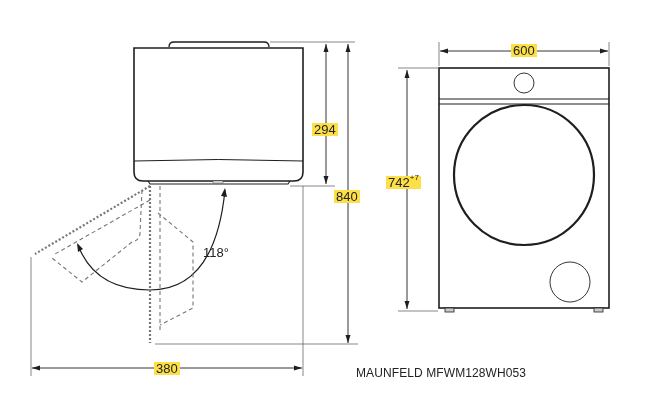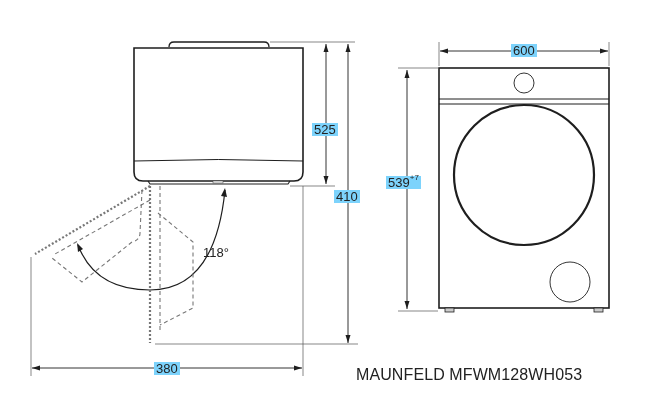--- a/index.html
+++ b/index.html
@@ -1,21 +1,21 @@
 <!DOCTYPE html>
 <html><head>
 <meta charset="utf-8">
 <style>
   html, body { margin: 0; padding: 0; background: #ffffff; }
   body { width: 650px; height: 420px; overflow: hidden; position: relative; font-family: "Liberation Sans", "DejaVu Sans", sans-serif; }
   #drawing { position: absolute; left: 0; top: 0; width: 650px; height: 420px; }
   .lbl { position: absolute; color: #222; font-size: 13px; line-height: 1; white-space: nowrap; }
   .lbl sup { font-size: 8px; vertical-align: top; position: relative; top: -2px; }
-  .bg { background: #7dd3fc; padding: 0 2px; }
-  #model { position: absolute; left: 356px; top: 366px; font-size: 16px; color: #222; letter-spacing: 0.1px; }
+  .bg { background: #fde047; padding: 0 2px; }
+  #model { position: absolute; left: 356px; top: 366px; font-size: 12px; color: #222; letter-spacing: 0.1px; }
 </style>
 </head>
 <body>
 
 <svg id="drawing" viewBox="0 0 650 420" xmlns="http://www.w3.org/2000/svg">
   <g fill="none" stroke="#1e1e1e" stroke-width="1.3">
 
     <path d="M169 47 Q169 42 174 42 L264 42 Q269 42 269 47"></path>
 
     <path d="M134 48 L303 48 L303 172 Q303 181 294 181 L143 181 Q134 181 134 172 Z" stroke-width="1.6"></path>
@@ -78,20 +78,20 @@
     <rect x="594" y="308" width="9" height="4" stroke-width="0.8" fill="#ccc"></rect>
 
     <line x1="398" y1="68" x2="438" y2="68" stroke-width="0.7" stroke="#555"></line>
     <line x1="398" y1="311" x2="438" y2="311" stroke-width="0.7" stroke="#555"></line>
     <line x1="407" y1="70" x2="407" y2="309" stroke-width="0.9"></line>
     <path d="M407 70 l-2.5 8 l5 0 z" fill="#1e1e1e" stroke="none"></path>
     <path d="M407 309 l-2.5 -8 l5 0 z" fill="#1e1e1e" stroke="none"></path>
   </g>
 </svg>
 
-<span class="lbl bg" style="left:312px; top:123px;">525</span>
-<span class="lbl bg" style="left:334px; top:190px;">410</span>
+<span class="lbl bg" style="left:312px; top:123px;">294</span>
+<span class="lbl bg" style="left:334px; top:190px;">840</span>
 <span class="lbl" style="left:203px; top:246px;">118°</span>
 <span class="lbl bg" style="left:154px; top:362px;">380</span>
 <span class="lbl bg" style="left:511px; top:44px;">600</span>
-<span class="lbl bg" style="left:386px; top:176px;"><span>539</span><sup>+7</sup></span>
+<span class="lbl bg" style="left:386px; top:176px;"><span>742</span><sup>+7</sup></span>
 
 <div id="model">MAUNFELD MFWM128WH053</div>
 
 </body></html>

